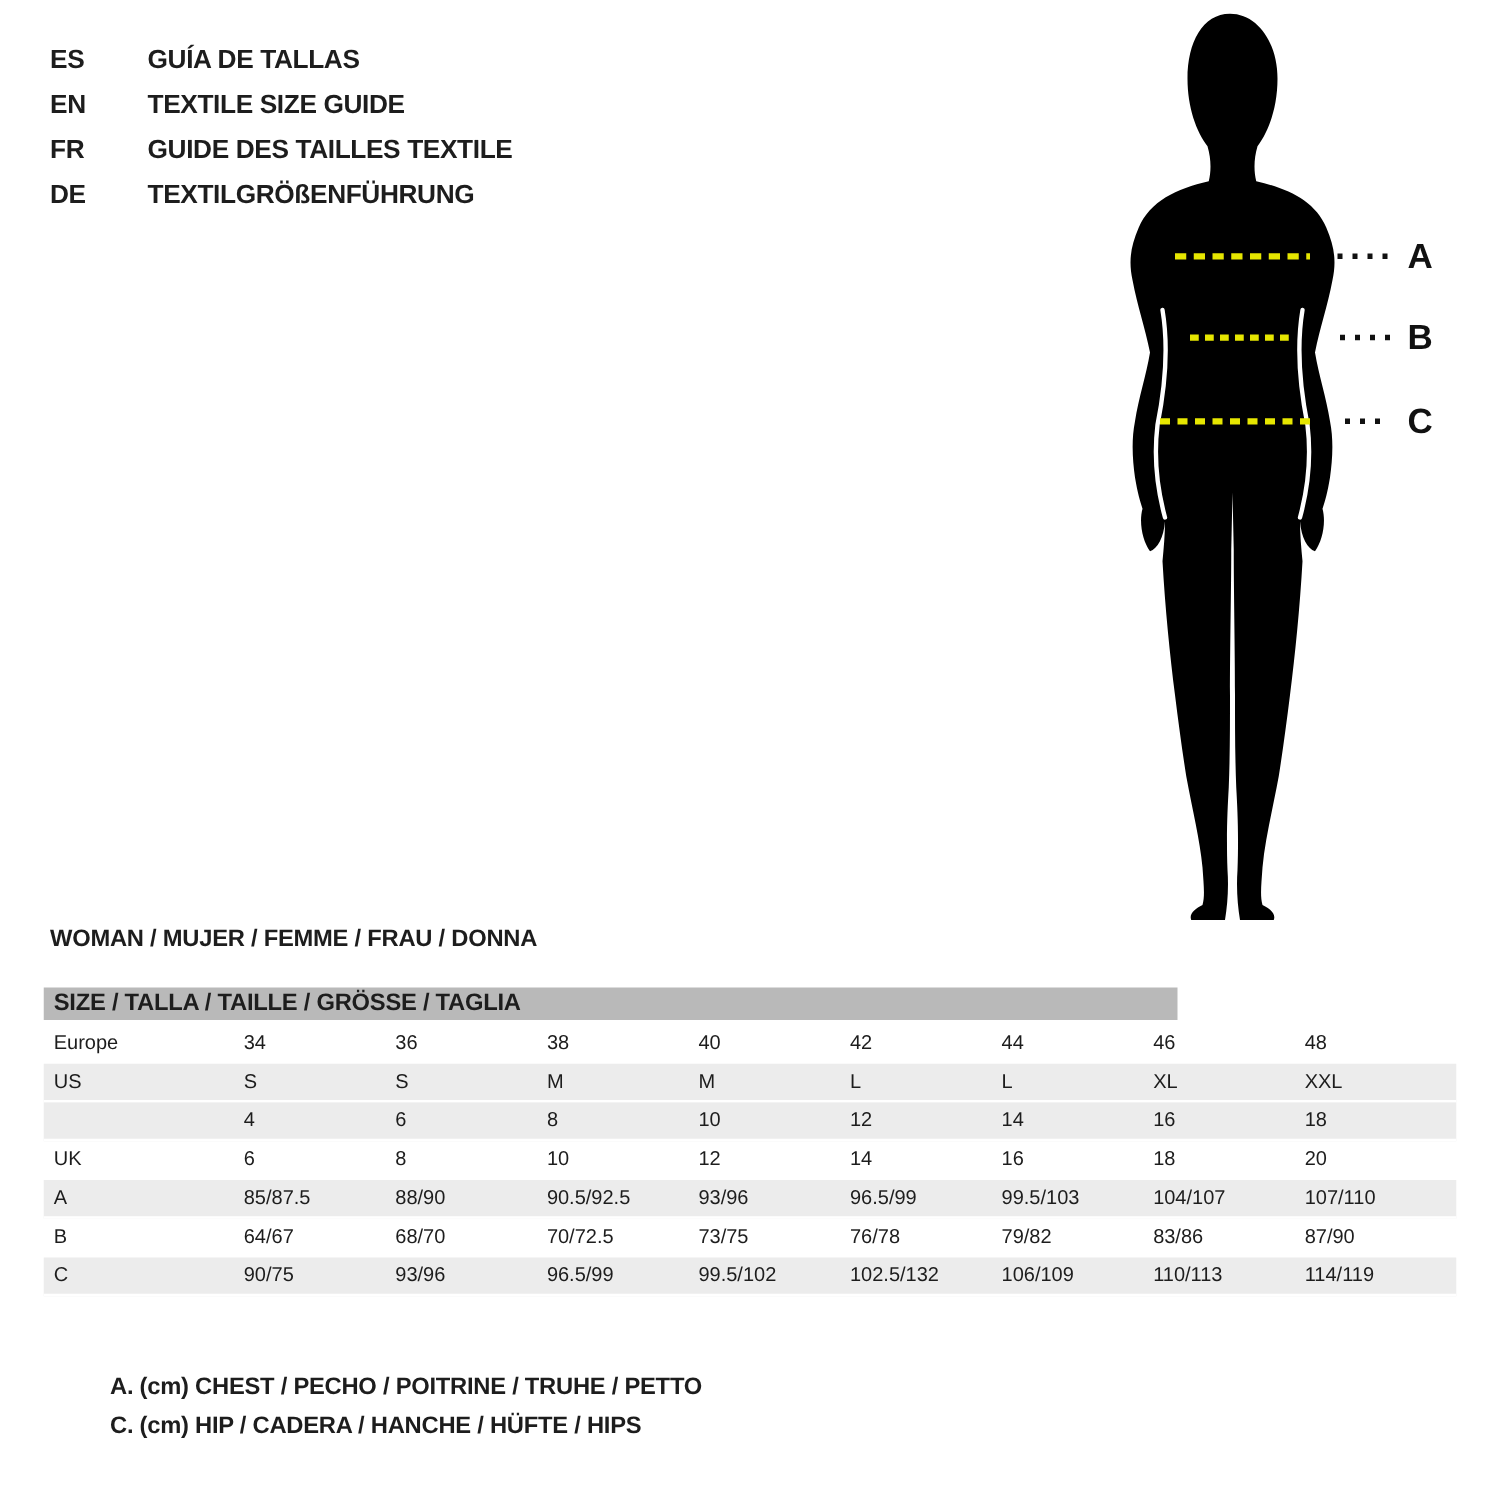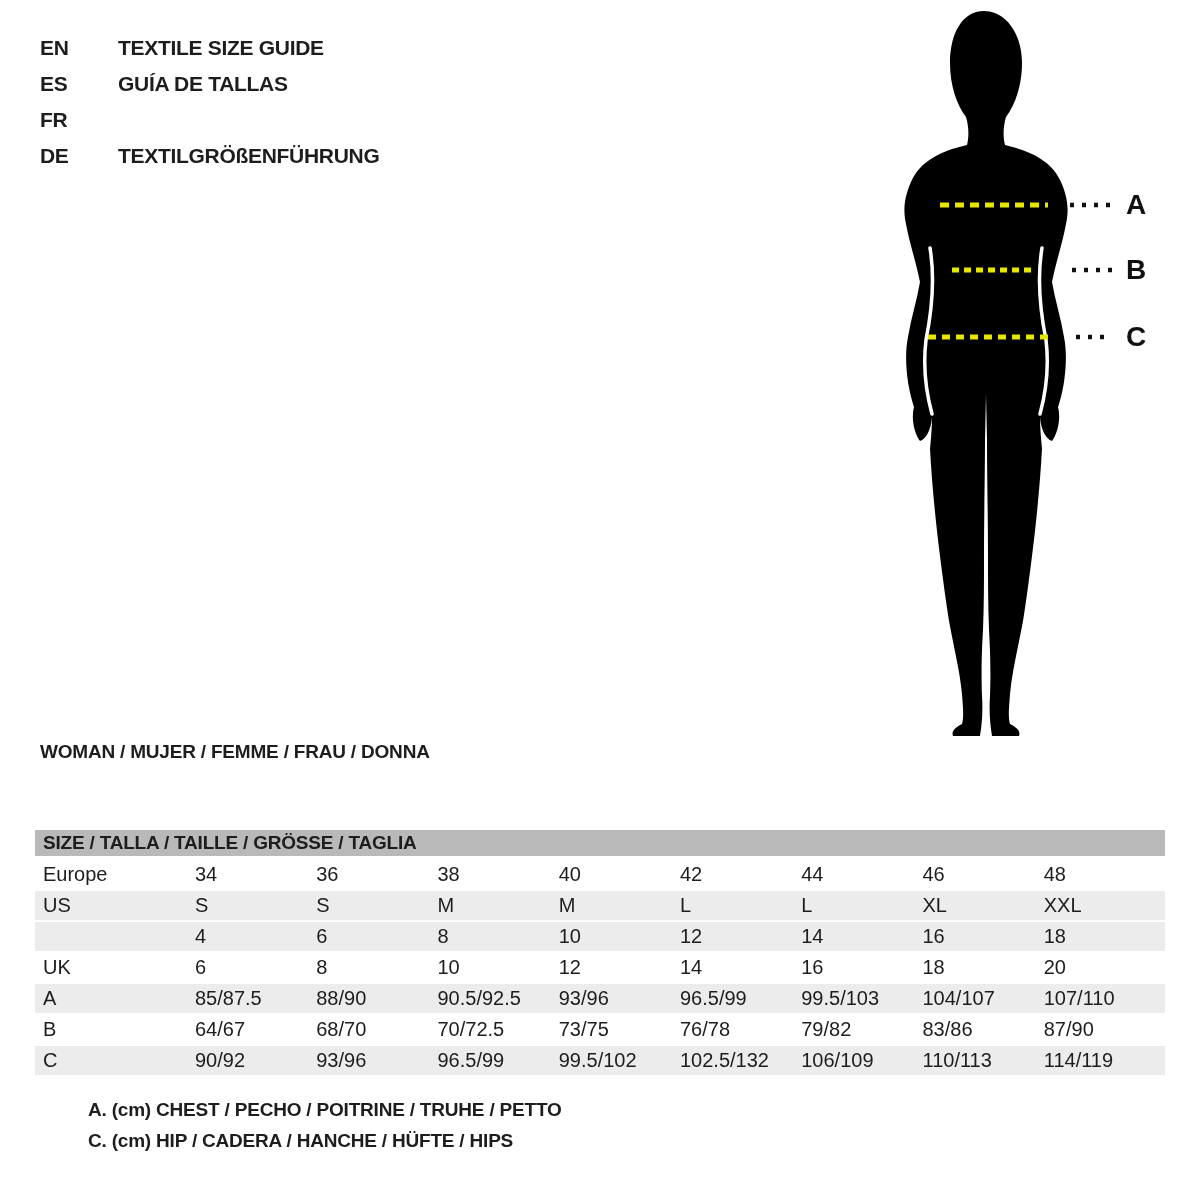--- a/index.html
+++ b/index.html
@@ -16,51 +16,52 @@
   .figure-wrap { position:absolute; left:880px; top:0; width:320px; height:760px; }
   .figure-path { fill:var(--silhouette-color,#000); }
   .sliver { fill:none; stroke:#fff; stroke-width:3.5; stroke-linecap:round; }
   .ydash { fill:none; stroke:var(--dash-color,#e6e600); stroke-width:5; }
   .bdots { fill:none; stroke:#111; stroke-width:4.5; }
   .marker-label { font-family:"Liberation Sans",sans-serif; font-size:28px; font-weight:700; fill:#111; }
   
   .section-title { position:absolute; left:40px; top:741px;
                    font-size:19px; font-weight:700; letter-spacing:-0.2px; }
   
-  .size-table { position:absolute; left:35px; top:830px; width:1130px; }
+  .size-table { position:absolute; left:35px; top:790px; width:907px; }
   .thead { height:26px; line-height:26px; background:var(--header-bg,#b9b9b9);
            font-size:19px; font-weight:700; padding-left:8px; letter-spacing:-0.2px;
            box-sizing:border-box; }
   .tbody { position:absolute; left:0; top:30px; width:1130px; }
   .trow { display:flex; height:31px; box-sizing:border-box;
-          border-bottom:2px solid #fff; align-items:center; font-size:20px; }
+          border-bottom:2px solid #fff; align-items:center; font-size:16px; }
   .trow.shaded { background:var(--stripe-bg,#ececec); }
   .tlabel { width:160px; padding-left:8px; box-sizing:border-box; }
   .tcell { width:calc((100% - 160px)/8); }
   
   .legend { position:absolute; left:40px; top:1094px; }
   .legend-line { height:31px; line-height:31px; font-size:19px; font-weight:700;
                  letter-spacing:-0.2px;margin-left:48px; }
 </style>
 </head>
 <body>
 
 <div class="page">
 
   <div class="langs">
     <div class="lang-row">
+      <span class="lang-code">ES</span>
+      <span class="lang-title">GUÍA DE TALLAS</span>
+    </div>
+    <div class="lang-row">
       <span class="lang-code">EN</span>
       <span class="lang-title">TEXTILE SIZE GUIDE</span>
     </div>
     <div class="lang-row">
-      <span class="lang-code">ES</span>
-      <span class="lang-title">GUÍA DE TALLAS</span>
-    </div>
-    <div class="lang-row">
       <span class="lang-code">FR</span>
+      <span class="lang-title">GUIDE DES TAILLES TEXTILE</span>
     </div>
     <div class="lang-row">
       <span class="lang-code">DE</span>
       <span class="lang-title">TEXTILGRÖßENFÜHRUNG</span>
     </div>
   </div>
 
   <div class="figure-wrap">
     <svg width="320" height="760" viewBox="0 0 320 760">
       <path class="figure-path" d="
@@ -177,21 +178,21 @@
         <span class="tcell">70/72.5</span>
         <span class="tcell">73/75</span>
         <span class="tcell">76/78</span>
         <span class="tcell">79/82</span>
         <span class="tcell">83/86</span>
         <span class="tcell">87/90</span>
       </div>
 
       <div class="trow shaded">
         <span class="tlabel">C</span>
-        <span class="tcell">90/92</span>
+        <span class="tcell">90/75</span>
         <span class="tcell">93/96</span>
         <span class="tcell">96.5/99</span>
         <span class="tcell">99.5/102</span>
         <span class="tcell">102.5/132</span>
         <span class="tcell">106/109</span>
         <span class="tcell">110/113</span>
         <span class="tcell">114/119</span>
       </div>
 
     </div>

